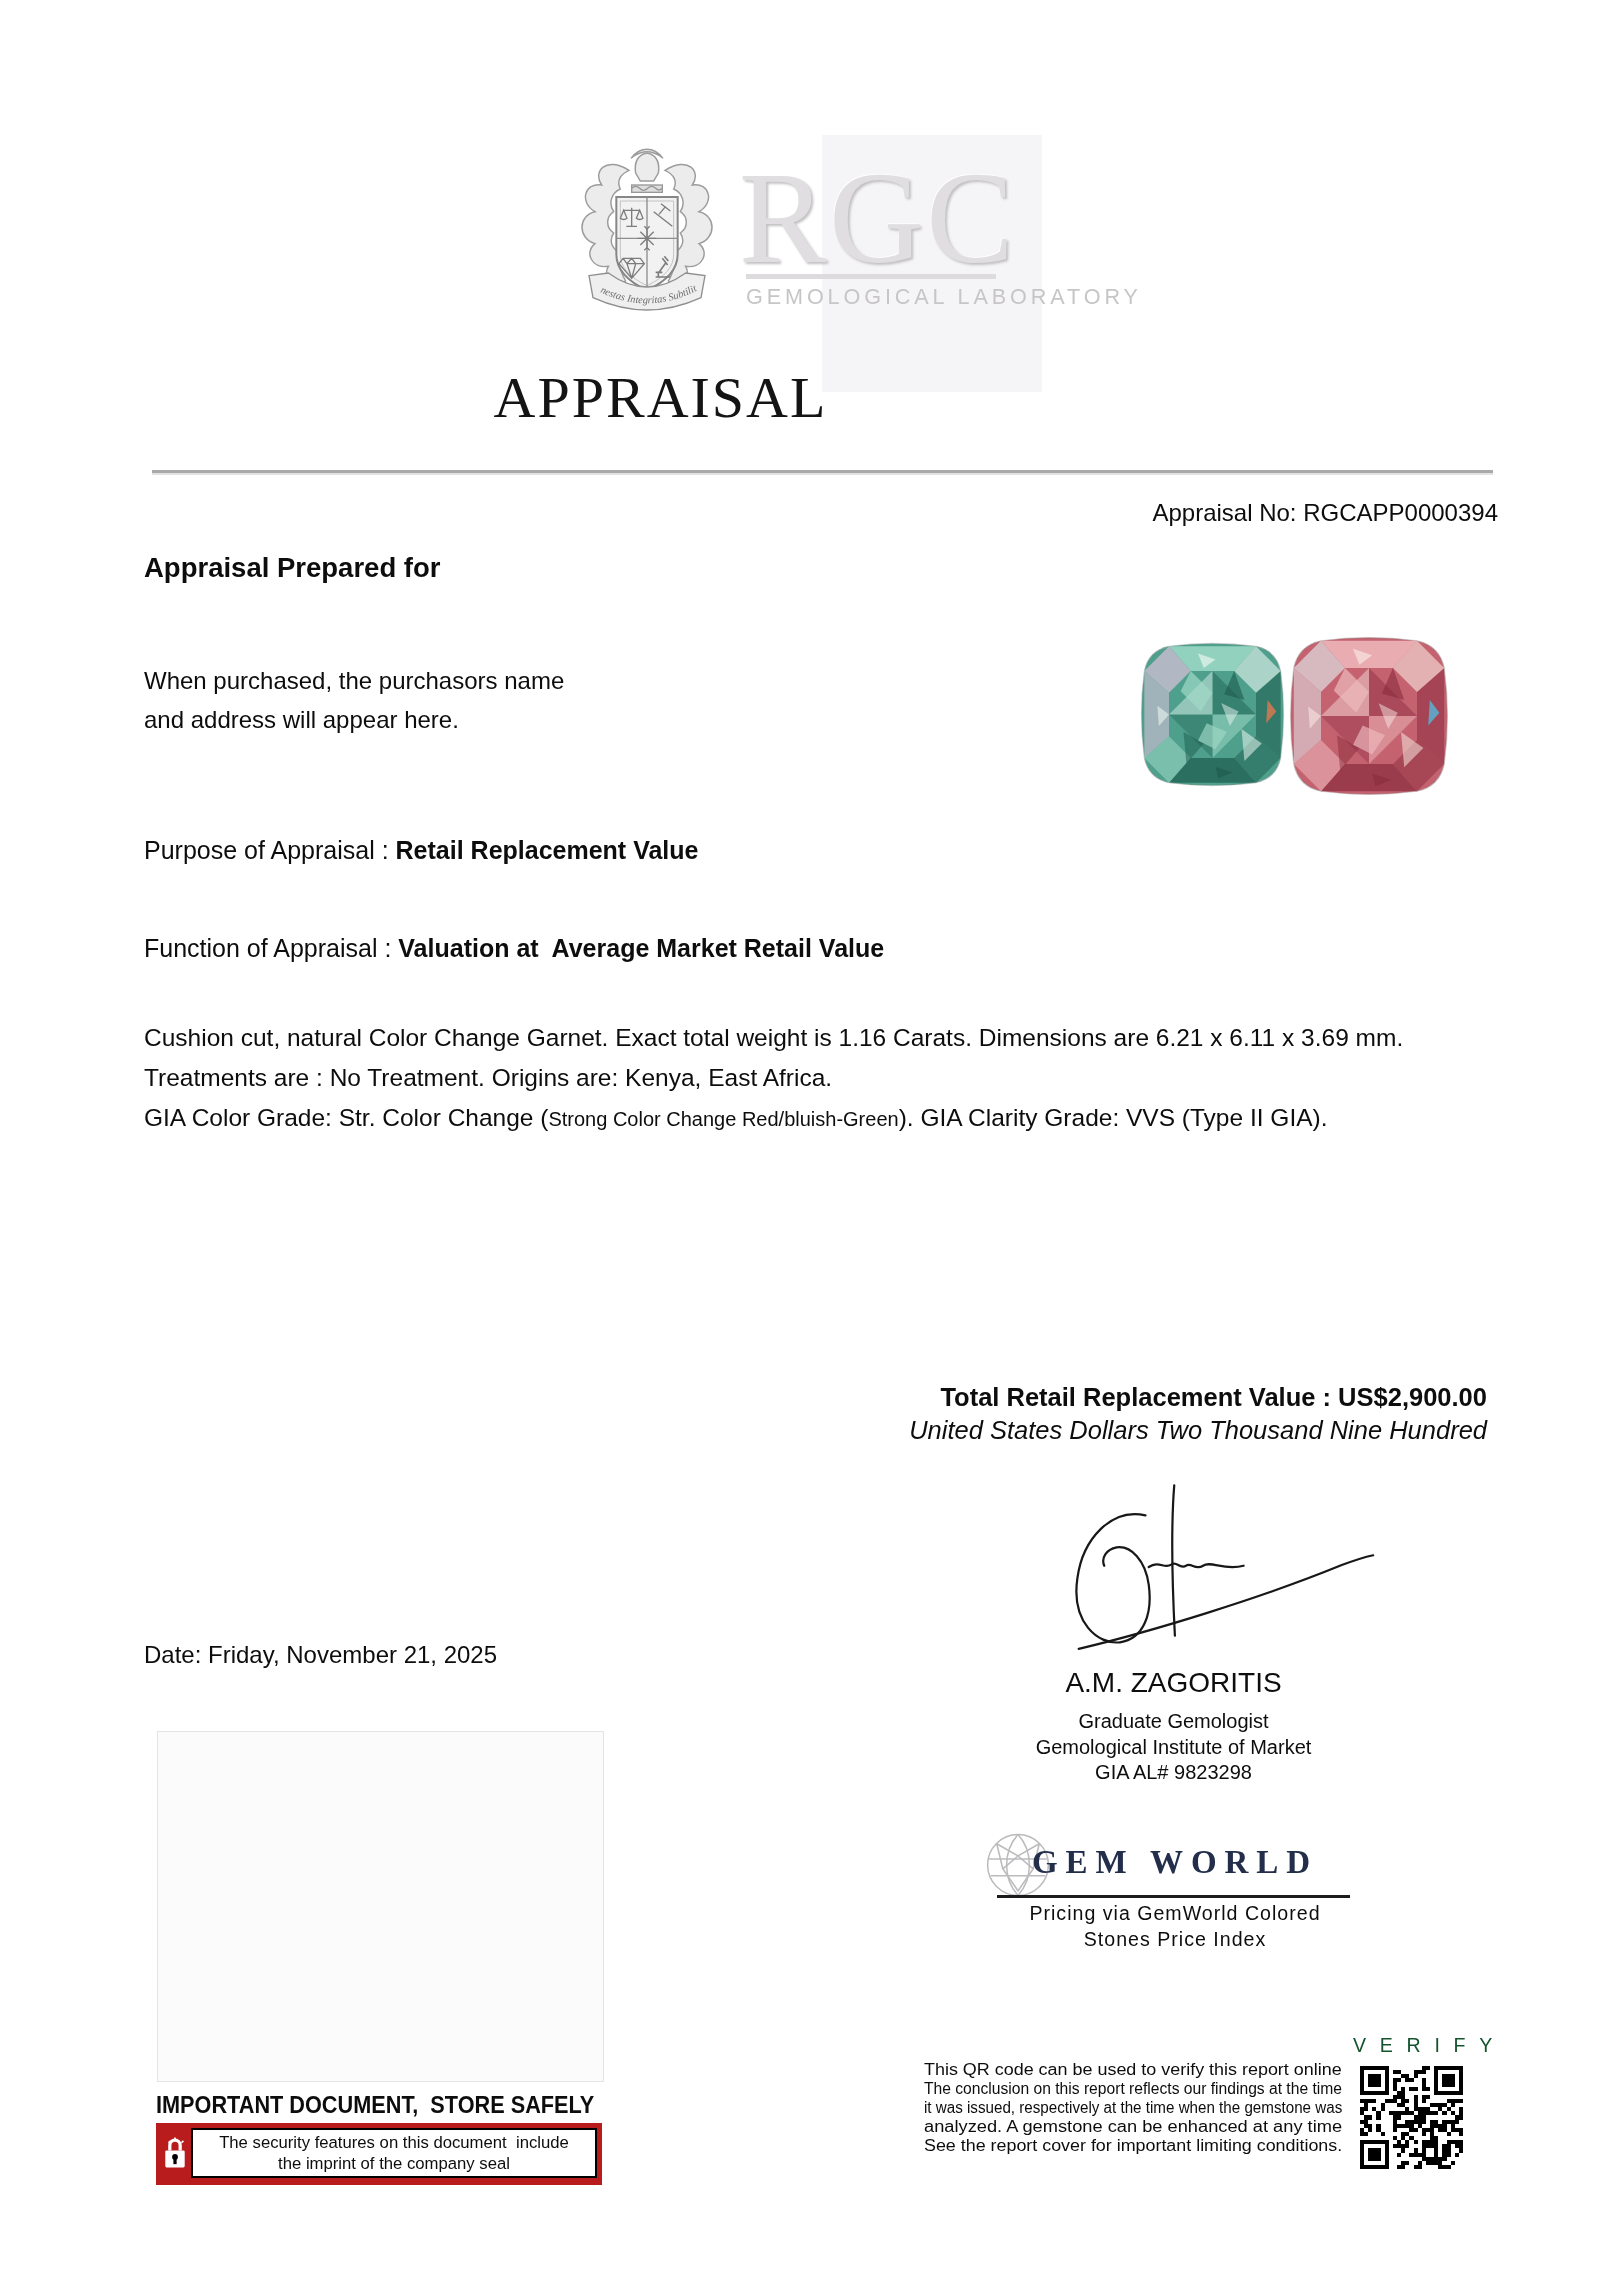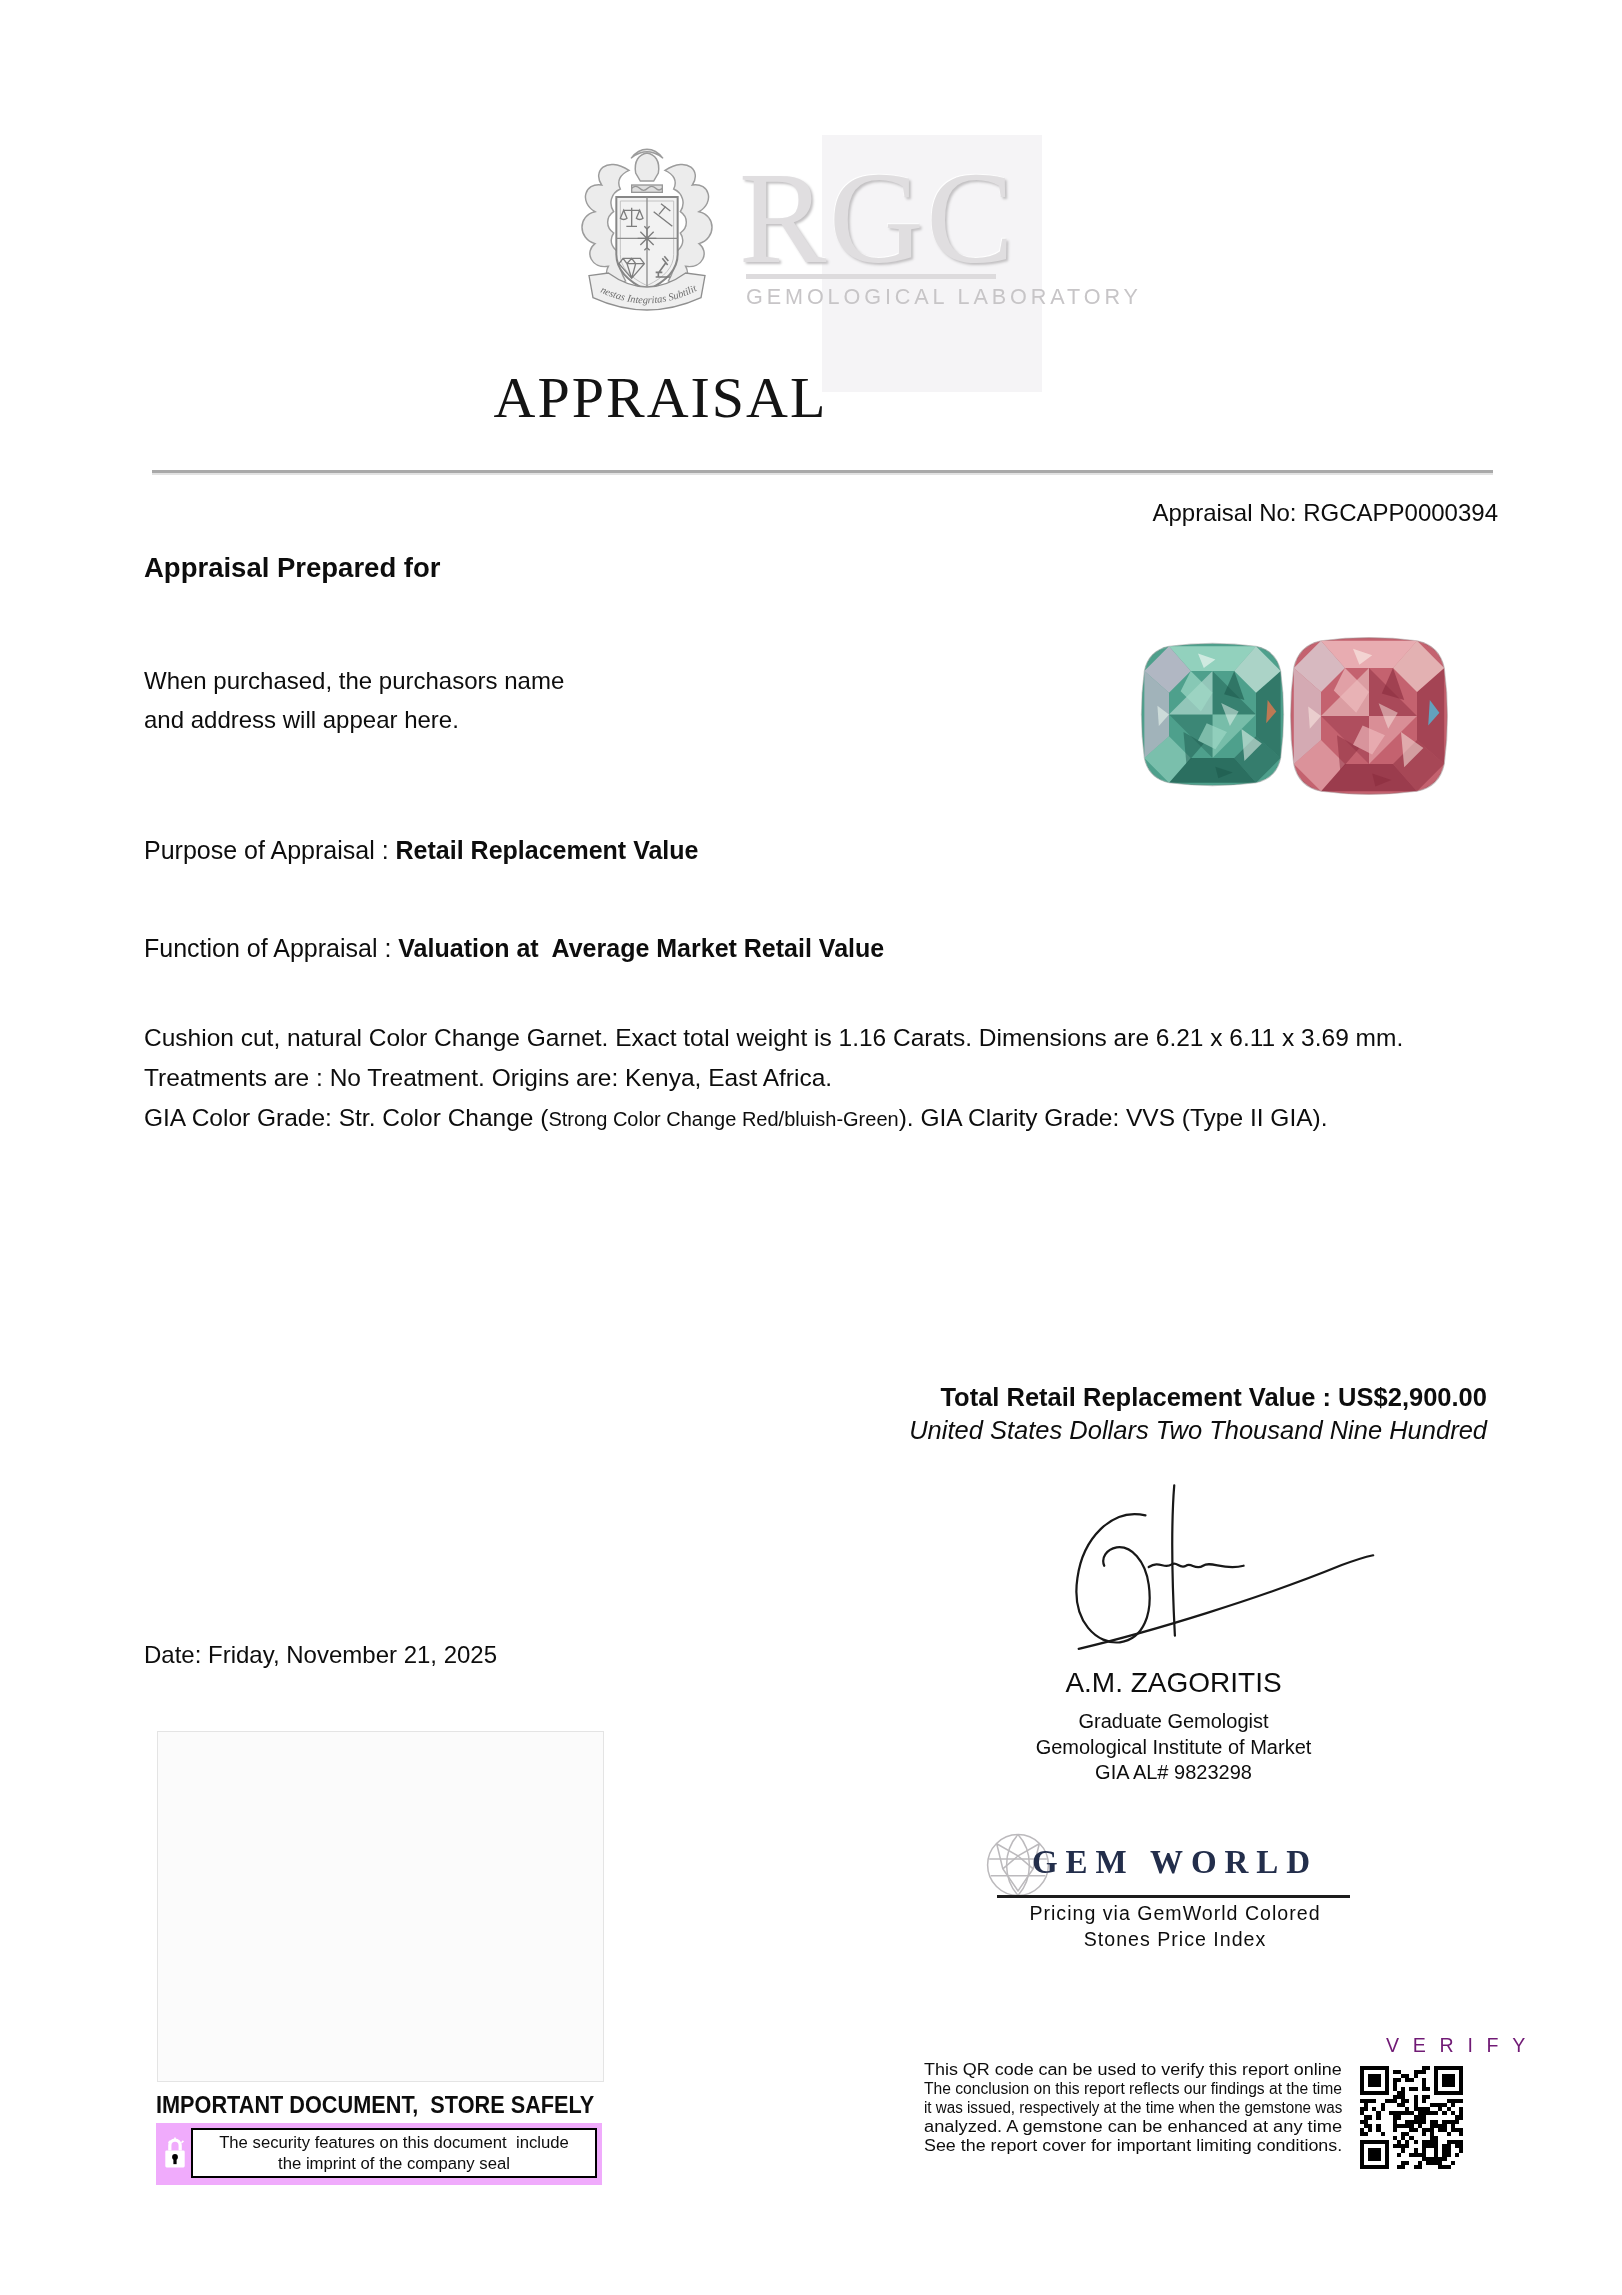--- a/index.html
+++ b/index.html
@@ -51,29 +51,29 @@
 
   
   .gw-globe{left:980px;top:1827px;width:76px;height:76px;}
   .gw-brand{left:963px;top:1844px;width:424px;text-align:center;font-family:"Liberation Serif",serif;
             font-weight:bold;font-size:33px;color:#232e4b;letter-spacing:7.9px;white-space:pre;}
   .gw-rule{left:997px;top:1895px;width:353px;height:2.6px;background:#1c1c1c;}
   .gw-line1{left:963px;top:1902px;width:424px;text-align:center;font-size:19.6px;letter-spacing:1px;}
   .gw-line2{left:963px;top:1928px;width:424px;text-align:center;font-size:19.6px;letter-spacing:1px;}
 
   
-  .verify-label{left:1353px;top:2034px;font-size:19.6px;letter-spacing:13.7px;color:#701a75;margin-left:33px;}
+  .verify-label{left:1353px;top:2034px;font-size:19.6px;letter-spacing:13.7px;color:#14532d;}
   .qr{left:1360px;top:2066px;width:103px;height:103px;}
   .verify-text{left:924px;top:2060px;width:419px;font-size:16px;line-height:19px;}
   .verify-text .vline{display:inline-block;white-space:nowrap;}
   .vrow{width:419px;overflow:visible;}
 
   
   .important{left:156px;top:2091px;width:442px;font-size:24px;font-weight:bold;white-space:pre;}
-  .sec-box{left:156px;top:2123px;width:446px;height:62px;background:#f0abfc;}
+  .sec-box{left:156px;top:2123px;width:446px;height:62px;background:#b91c1c;}
   .sec-inner{position:absolute;left:35px;top:5.2px;width:402px;height:46px;background:#ffffff;border:2.6px solid #000;
              display:flex;flex-direction:column;justify-content:center;text-align:center;
              font-size:16.7px;line-height:21px;white-space:pre;}
   .padlock{position:absolute;left:7.9px;top:13px;width:22px;height:33px;}
 </style>
 </head>
 <body>
 
 <div id="page">
 

